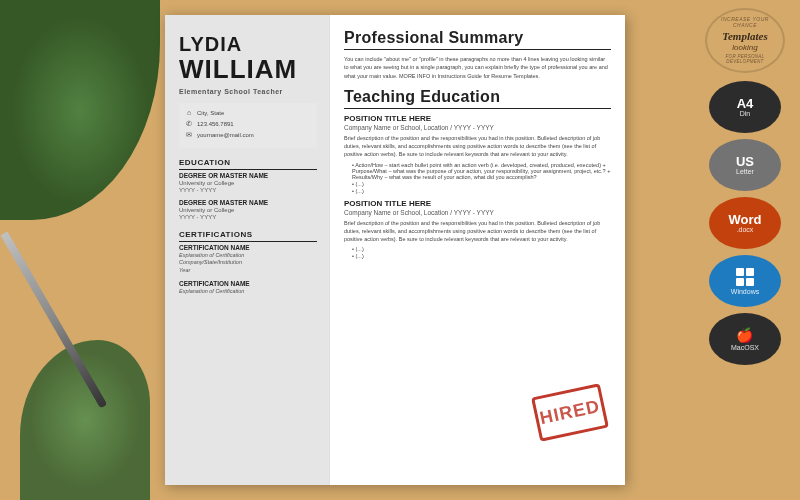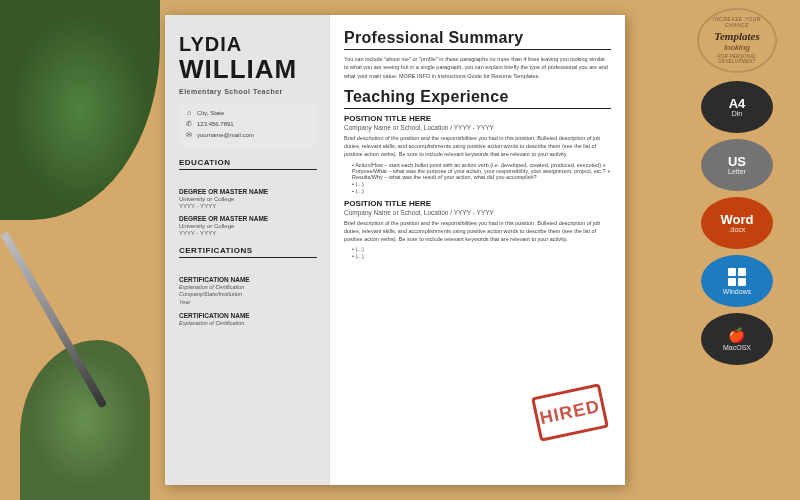--- a/index.html
+++ b/index.html
@@ -117,21 +117,21 @@
       font-size: 7px;
     }
 
     .section-title-left {
       font-size: 8px;
       font-weight: 700;
       text-transform: uppercase;
       color: #222;
       border-bottom: 1.5px solid #222;
       padding-bottom: 2px;
-      margin-bottom: 18px;
+      margin-bottom: 2px;
       letter-spacing: 0.5px;
     }
 
     .education-section { margin-bottom: 10px; }
     .degree-name {
       font-size: 6.5px;
       font-weight: 700;
       color: #222;
       text-transform: uppercase;
       margin-bottom: 1px;
@@ -236,21 +236,21 @@
       font-size: 18px;
       font-weight: 900;
       color: #c0392b;
       letter-spacing: 1px;
       opacity: 0.85;
     }
 
     
     .right-panel {
       position: absolute;
-      right: 8px;
+      right: 0;
       top: 0;
       width: 110px;
       height: 500px;
       display: flex;
       flex-direction: column;
       align-items: center;
       padding-top: 8px;
       z-index: 3;
     }
 
@@ -364,21 +364,21 @@
         <div class="cert-name">CERTIFICATION NAME</div>
         <div class="cert-detail">Explanation of Certification</div>
       </div>
     </div>
   </div>
 
   <div class="resume-right">
     <div class="section-title-right">Professional Summary</div>
     <div class="summary-text">You can include "about me" or "profile" in these paragraphs no more than 4 lines leaving you looking similar to what you are seeing but in a single paragraph, you can explain briefly the type of professional you are and what your main value. MORE INFO in Instructions Guide for Resume Templates.</div>
 
-    <div class="section-title-right">Teaching Experience</div>
+    <div class="section-title-right">Teaching Education</div>
 
     <div class="position-title">POSITION TITLE HERE</div>
     <div class="position-company">Company Name or School, Location / YYYY - YYYY</div>
     <div class="position-desc">Brief description of the position and the responsibilities you had in this position. Bulleted description of job duties, relevant skills, and accomplishments using positive action words to describe them (see the list of positive action verbs). Be sure to include relevant keywords that are relevant to your activity.</div>
     <div class="bullet-item">Action/How – start each bullet point with an action verb (i.e. developed, created, produced, executed) + Purpose/What – what was the purpose of your action, your responsibility, your assignment, project, etc.? + Results/Why – what was the result of your action, what did you accomplish?</div>
     <div class="bullet-item">(...)</div>
     <div class="bullet-item">(...)</div>
 
     <div class="position-title">POSITION TITLE HERE</div>
     <div class="position-company">Company Name or School, Location / YYYY - YYYY</div>

